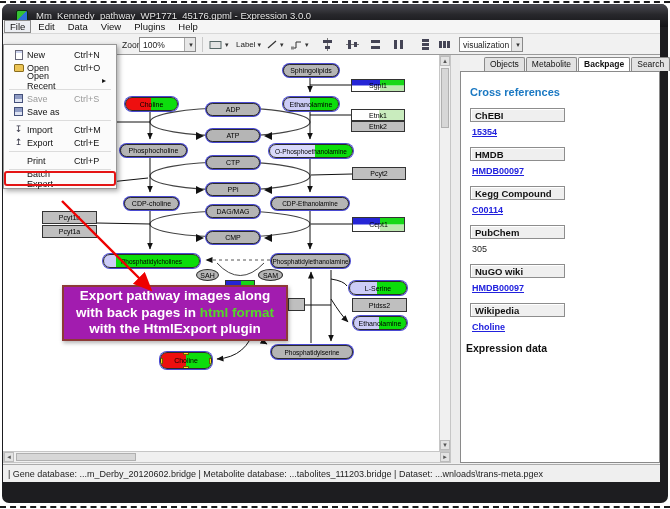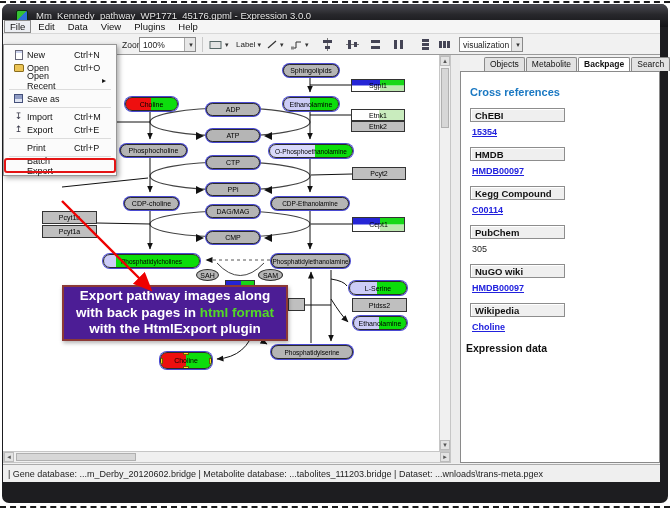--- a/index.html
+++ b/index.html
@@ -88,21 +88,21 @@
     background-image:linear-gradient(90deg,#2525d6 0 53%,#18d818 53% 100%),linear-gradient(90deg,#ffffff 0 53%,#bde7b0 53% 100%);
     background-size:100% 50%,100% 50%; background-position:top,bottom; background-repeat:no-repeat; }
   .halfbox { border:1px solid #333; background:linear-gradient(90deg,#ffffff 0 52%,#c9ecbe 52% 100%); }
   .handle { position:absolute; width:6px; height:6px; background:#ffe11a; border:1px solid #6e5c00; z-index:5; }
 
   #edges, #annot-arrow { position:absolute; left:0; top:0; pointer-events:none; }
   #edges { z-index:1; }
   #annot-arrow { z-index:60; }
 
   
-  #callout { position:absolute; left:59px; top:230px; width:226px; height:56px; background:#4c1d95; border:2px solid #8c3a36;
+  #callout { position:absolute; left:59px; top:230px; width:226px; height:56px; background:#a21caf; border:2px solid #8c3a36;
     z-index:30; display:flex; align-items:center; justify-content:center; text-align:center; padding:2px 6px;
     color:#fff; font-weight:bold; font-size:13.5px; line-height:1.25; box-shadow:1px 2px 4px rgba(0,0,0,.3); }
   #callout .hl-green { color:#54d827; }
 </style>
 </head>
 <body>
 <div id="page">
 
   <div class="tear" style="top:1px"></div>
   <div class="tear" style="top:506px"></div>
@@ -432,20 +432,27 @@
         <span class="fm-label">Open</span>
         <span class="fm-short">Ctrl+O</span>
       </div>
       <div class="fm-row">
         <span class="fm-icon"></span>
         <span class="fm-label">Open Recent</span>
         <span class="fm-short"></span>
         <span class="fm-sub">▸</span>
       </div>
       <div class="fm-sep"></div>
+      <div class="fm-row disabled">
+        <span class="fm-icon">
+          <span class="icn-disk"></span>
+        </span>
+        <span class="fm-label">Save</span>
+        <span class="fm-short">Ctrl+S</span>
+      </div>
       <div class="fm-row">
         <span class="fm-icon">
           <span class="icn-disk"></span>
         </span>
         <span class="fm-label">Save as</span>
         <span class="fm-short"></span>
       </div>
       <div class="fm-sep"></div>
       <div class="fm-row">
         <span class="fm-icon">

